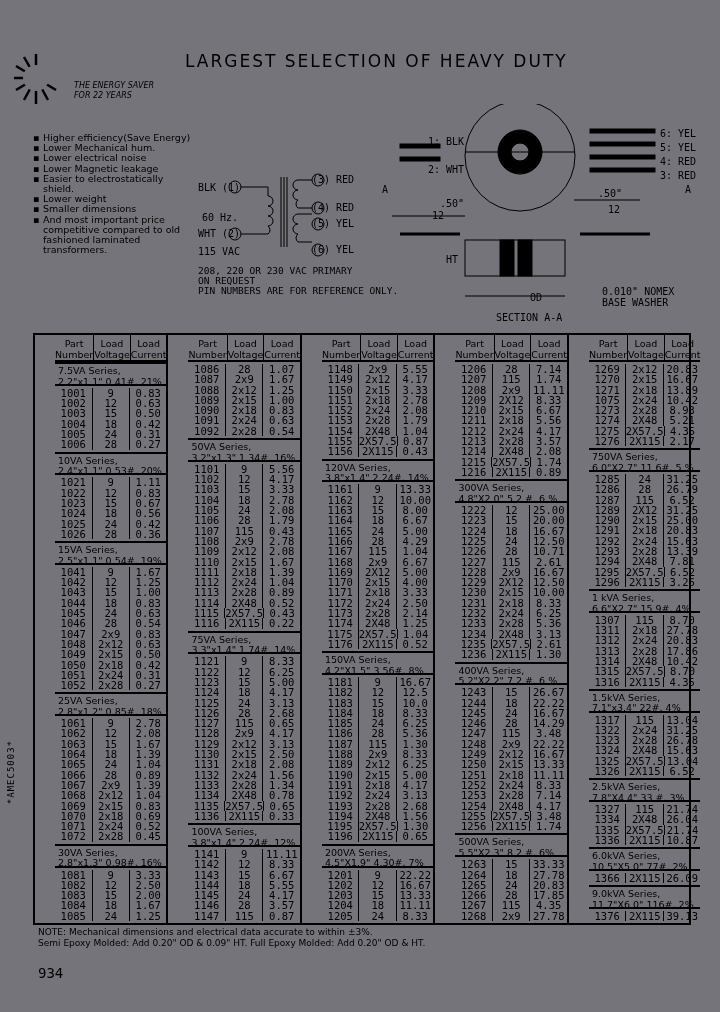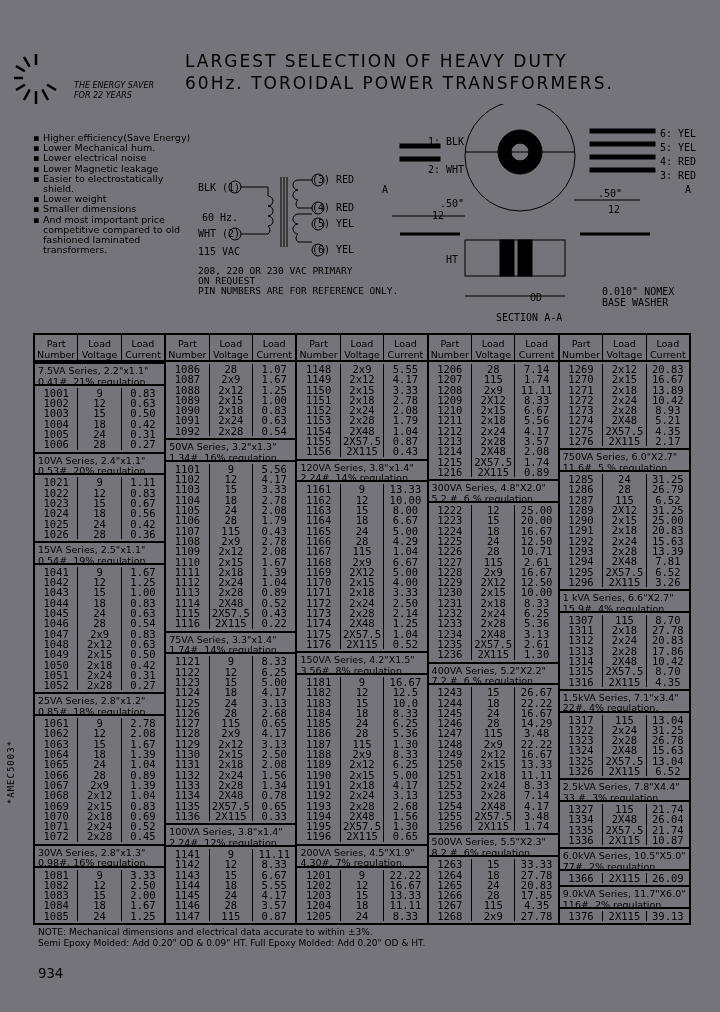--- a/index.html
+++ b/index.html
@@ -9,21 +9,21 @@
   .logo-word { position:absolute; left:40px; top:0; font-family:"DejaVu Sans","Liberation Sans",sans-serif; font-style:italic; font-weight:bold; font-size:26px; letter-spacing:1px; }
   .logo-tag { position:absolute; left:60px; font-size:8px; font-style:italic; font-family:"DejaVu Sans","Liberation Sans",sans-serif; }
   .title { left:185px; top:50px; font-family:"DejaVu Sans","Liberation Sans",sans-serif; font-size:17px; letter-spacing:2px; line-height:22px; }
   .adv { left:33px; top:121px; font-size:9.5px; line-height:10.5px; width:230px; }
   .adv ul { list-style:none; padding:0; margin:12px 0 0 0; font-family:"DejaVu Sans","Liberation Sans",sans-serif; font-size:9.5px; line-height:10.2px; }
   .adv li { padding-left:10px; position:relative; }
   .adv li:before { content:"\25AA"; position:absolute; left:0; }
   .schem-label { font-size:10px; }
   .notes-pin { left:198px; top:266px; font-size:9.5px; line-height:10px; }
   .grid { left:33px; top:333px; width:654px; height:588px; border:2px solid #000; display:flex; }
-  .col { flex:1; border-right:2px solid #000; display:flex; flex-direction:column; }
+  .col { flex:1; border-right:2px solid #000; display:flex; flex-direction:column;padding-left:20px; }
   .col:last-child { border-right:none; }
   .hdr { display:flex; height:30px; border-bottom:2px solid #000; font-family:"DejaVu Sans","Liberation Sans",sans-serif; font-size:9.5px; text-align:center; line-height:11px; }
   .hdr > div { flex:1; border-right:1px solid #000; padding-top:3px; }
   .hdr > div:last-child { border-right:none; }
   .series { border-top:2px solid #000; border-bottom:2px solid #000; font-family:"DejaVu Sans","Liberation Sans",sans-serif; font-size:9.5px; line-height:10.5px; padding:2px 3px; white-space:nowrap; overflow:hidden; }
   .rows { display:flex; flex-direction:column; padding:2px 0; }
   .row { display:flex; font-size:10.5px; line-height:10.3px; }
   .row > span { flex:1; text-align:center; }
   .row > span:nth-child(1) { border-right:1px solid #000; }
   .row > span:nth-child(2) { border-right:1px solid #000; }
@@ -48,21 +48,20 @@
         <line x1="22" y1="30" x2="42" y2="42"></line>
     </g>
     <circle cx="22" cy="30" r="13" fill="#75747b"></circle>
   </svg>
   <div class="logo-tag" style="top:33px;">THE ENERGY SAVER</div>
   <div class="logo-tag" style="top:43px;">FOR 22 YEARS</div>
 </div>
 
 <div class="abs title">
   <div>LARGEST SELECTION OF HEAVY DUTY</div>
-  <div>60Hz. TOROIDAL POWER TRANSFORMERS.</div>
 </div>
 
 <div class="abs adv">
   <ul>
     <li>Higher efficiency(Save Energy)</li>
     <li>Lower Mechanical hum.</li>
     <li>Lower electrical noise</li>
     <li>Lower Magnetic leakage</li>
     <li style="width:150px;">Easier to electrostatically shield.</li>
     <li>Lower weight</li>
@@ -1140,21 +1139,21 @@
           <span>1270</span>
           <span>2x15</span>
           <span>16.67</span>
         </div>
         <div class="row">
           <span>1271</span>
           <span>2x18</span>
           <span>13.89</span>
         </div>
         <div class="row">
-          <span>1272</span>
+          <span>1075</span>
           <span>2x24</span>
           <span>10.42</span>
         </div>
         <div class="row">
           <span>1273</span>
           <span>2x28</span>
           <span>8.93</span>
         </div>
         <div class="row">
           <span>1274</span>

